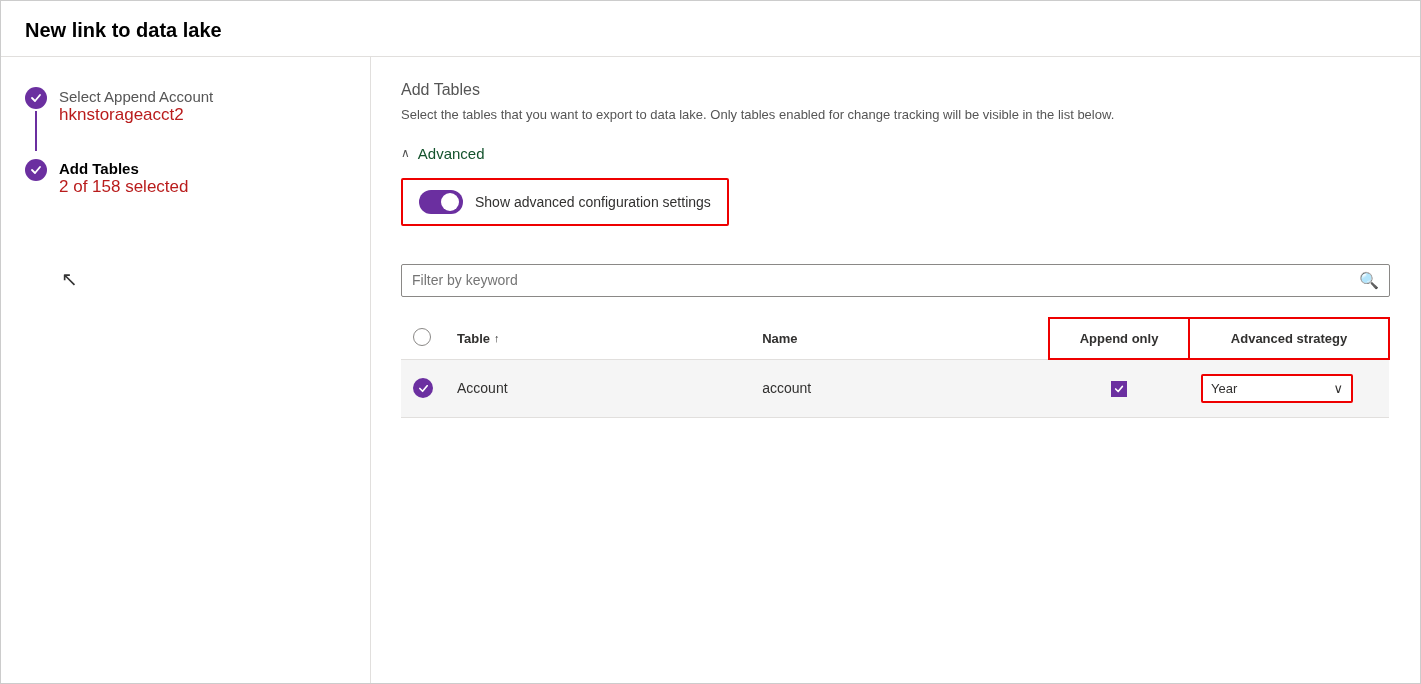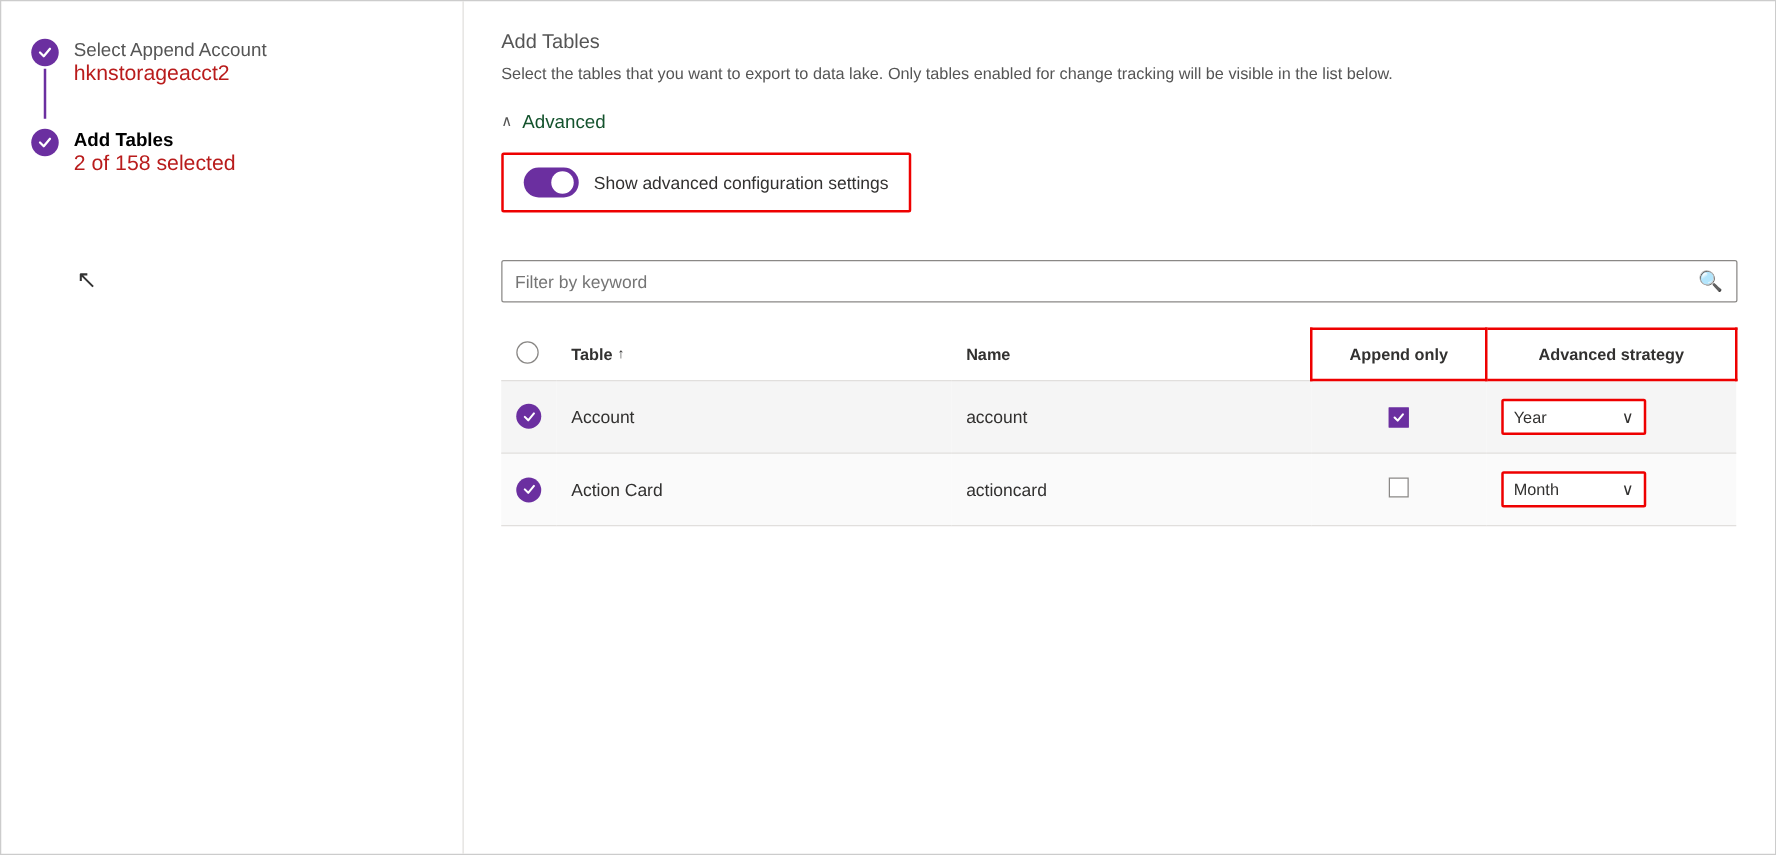--- a/index.html
+++ b/index.html
@@ -342,21 +342,21 @@
     }
 
     
     .partition-select {
       border: 1px solid #8a8886;
       border-radius: 2px;
       padding: 5px 8px;
       font-size: 13px;
       color: #323130;
       background: #fff;
-      width: 116px;
+      width: 152px;
       display: flex;
       align-items: center;
       justify-content: space-between;
       cursor: pointer;
     }
 
     .partition-select-red {
       border: 2px solid #e00;
     }
 
@@ -369,20 +369,23 @@
     .sort-icon {
       font-size: 11px;
       color: #323130;
     }
   </style>
 </head>
 <body>
 
 <div class="page-wrapper">
 
+  <div class="page-header">
+    <h1 class="page-title">New link to data lake</h1>
+  </div>
 
   <div class="page-body">
 
     <div class="sidebar">
       <div class="step-list">
 
         <div class="step-item">
           <div class="step-connector">
             <div class="step-circle">
               <svg viewBox="0 0 12 12" fill="none">
@@ -491,42 +494,18 @@
               </div>
             </td>
             <td class="col-partition">
               <div class="partition-select partition-select-red">
                 <span>Year</span>
                 <span>∨</span>
               </div>
             </td>
           </tr>
 
-          <tr>
-            <td class="col-radio">
-              <div class="check-filled">
-                <svg viewBox="0 0 12 12" fill="none">
-                  <polyline points="2,6 5,9 10,3" stroke="white" stroke-width="1.8" stroke-linecap="round" stroke-linejoin="round"></polyline>
-                </svg>
-              </div>
-            </td>
-            <td>
-              <span>Action Card</span>
-            </td>
-            <td>
-              <span>actioncard</span>
-            </td>
-            <td class="col-append">
-              <div class="checkbox-unchecked"></div>
-            </td>
-            <td class="col-partition">
-              <div class="partition-select partition-select-red">
-                <span>Month</span>
-                <span>∨</span>
-              </div>
-            </td>
-          </tr>
         </tbody>
       </table>
 
     </div>
   </div>
 </div>
 
 </body></html>

